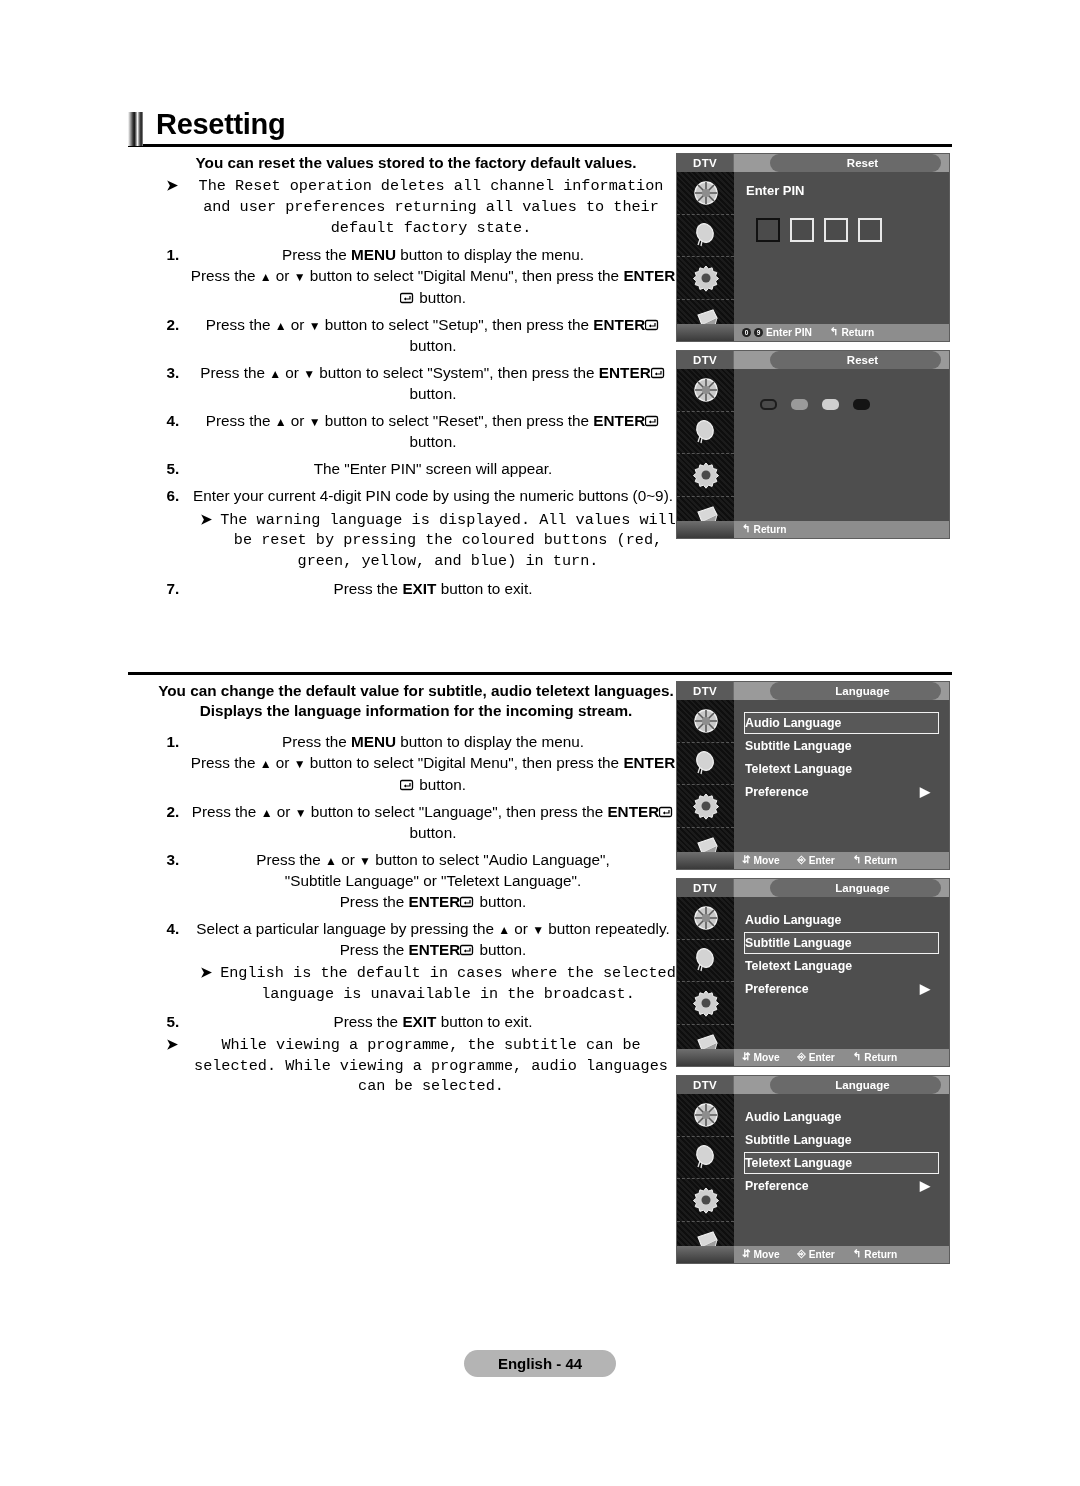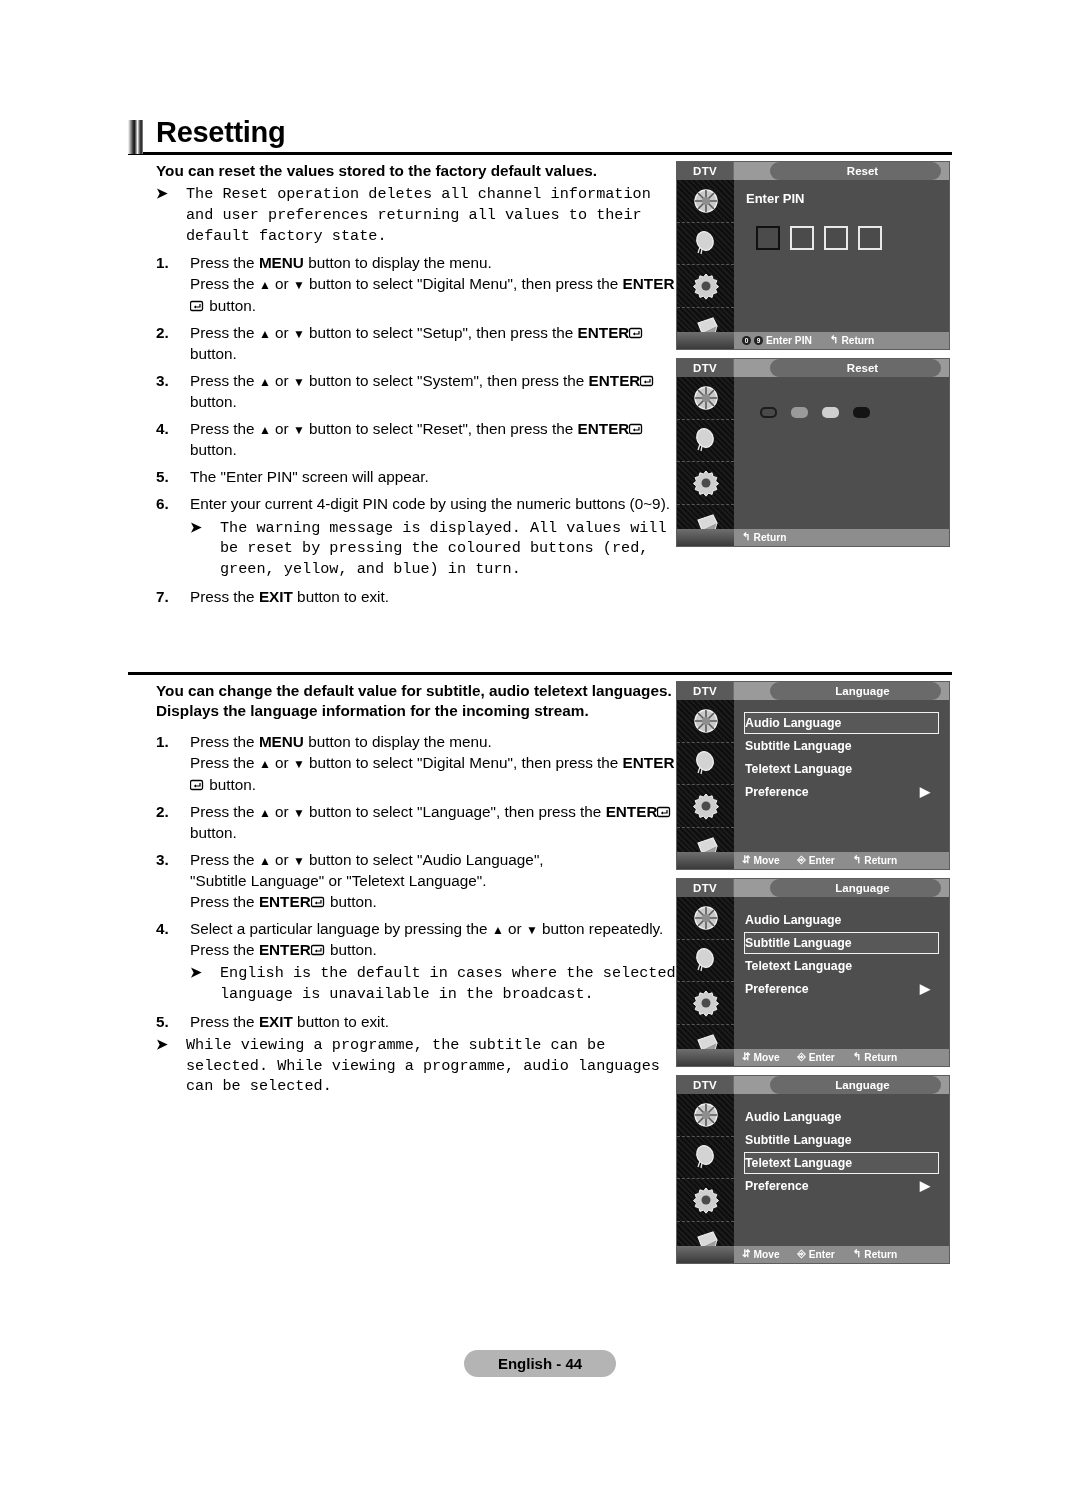--- a/index.html
+++ b/index.html
@@ -6,41 +6,41 @@
   html, body {
     width: 1080px; height: 1486px;
     background: #ffffff;
     font-family: "Liberation Sans", sans-serif;
     color: #000;
   }
   .page { position: relative; width: 1080px; height: 1486px; overflow: hidden; }
 
   
   .section { position: absolute; }
-  #sec-reset    { left: 128px; top: 118px;  width: 824px; }
+  #sec-reset    { left: 128px; top: 110px;  width: 824px; }
   #sec-language { left: 128px; top: 672px;  width: 824px; }
 
   
   .heading-wrap { position: relative; padding-left: 28px; }
   .heading-bar {
     position: absolute; left: 0; top: 2px; width: 15px; height: 100%;
     background: linear-gradient(to right,
       #ffffff 0%, #b9b9b9 12%, #4a4a4a 30%, #111 42%, #8a8a8a 55%,
       #ffffff 62%, #6e6e6e 76%, #1c1c1c 88%, #9b9b9b 100%);
   }
   h1.heading {
     font-size: 29px; font-weight: bold; letter-spacing: -0.3px;
     line-height: 1.0; padding-bottom: 5px;
   }
   h1.heading.wide { font-size: 27.5px; letter-spacing: -0.6px; }
   .rule { height: 3px; background: #000; margin-bottom: 6px; }
 
   
   .body-row { display: flex; gap: 0px; }
-  .col-text { width: 548px; padding-left: 28px; position: relative; }
+  .col-text { width: 548px; padding-left: 28px; position: relative; text-align: center; }
   .col-screens { width: 276px; }
 
   .lead { font-size: 15.3px; font-weight: bold; line-height: 1.33; }
   .lead.l2 { line-height: 1.32; }
 
   .note {
     display: flex; font-size: 15.2px; line-height: 1.36;
     margin-top: 3px;
   }
   .note .arrow {
@@ -240,21 +240,21 @@
           <span class="num">5.</span>
           <span class="stext">The "Enter PIN" screen will appear.</span>
         </div>
 
         <div class="step">
           <span class="num">6.</span>
           <span class="stext">Enter your current 4-digit PIN code by using the numeric buttons (0~9).</span>
         </div>
         <div class="note indent">
           <span class="arrow">➤</span>
-          <span class="ntext">The warning message is displayed. All values will be reset by pressing the coloured buttons (red, green, yellow, and blue) in turn.</span>
+          <span class="ntext">The warning language is displayed. All values will be reset by pressing the coloured buttons (red, green, yellow, and blue) in turn.</span>
         </div>
 
         <div class="step">
           <span class="num">7.</span>
           <span class="stext">Press the <b>EXIT</b> button to exit.</span>
         </div>
 
       </div>
 
       <div class="col-screens">

